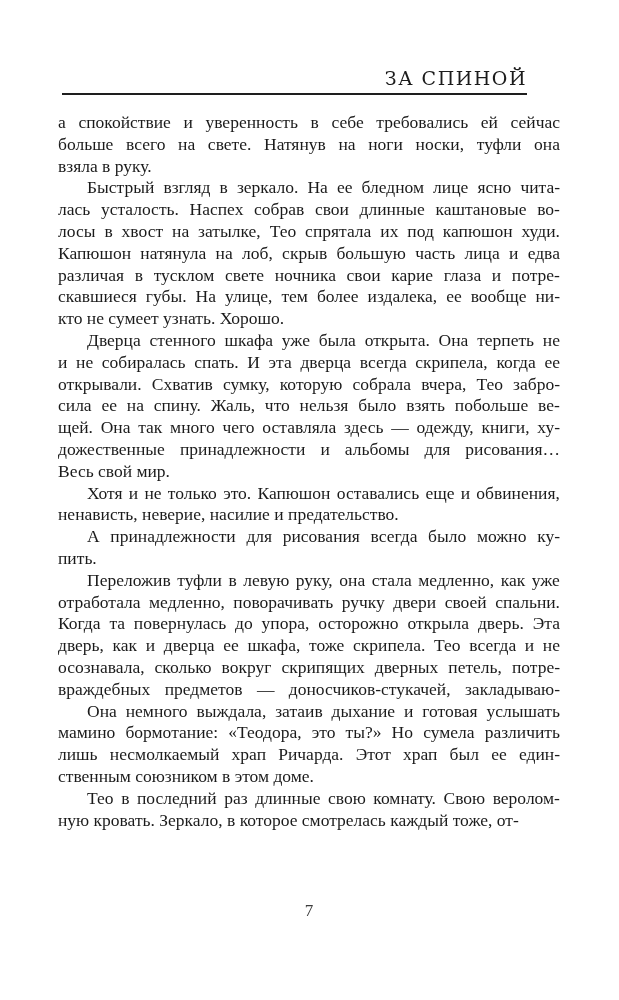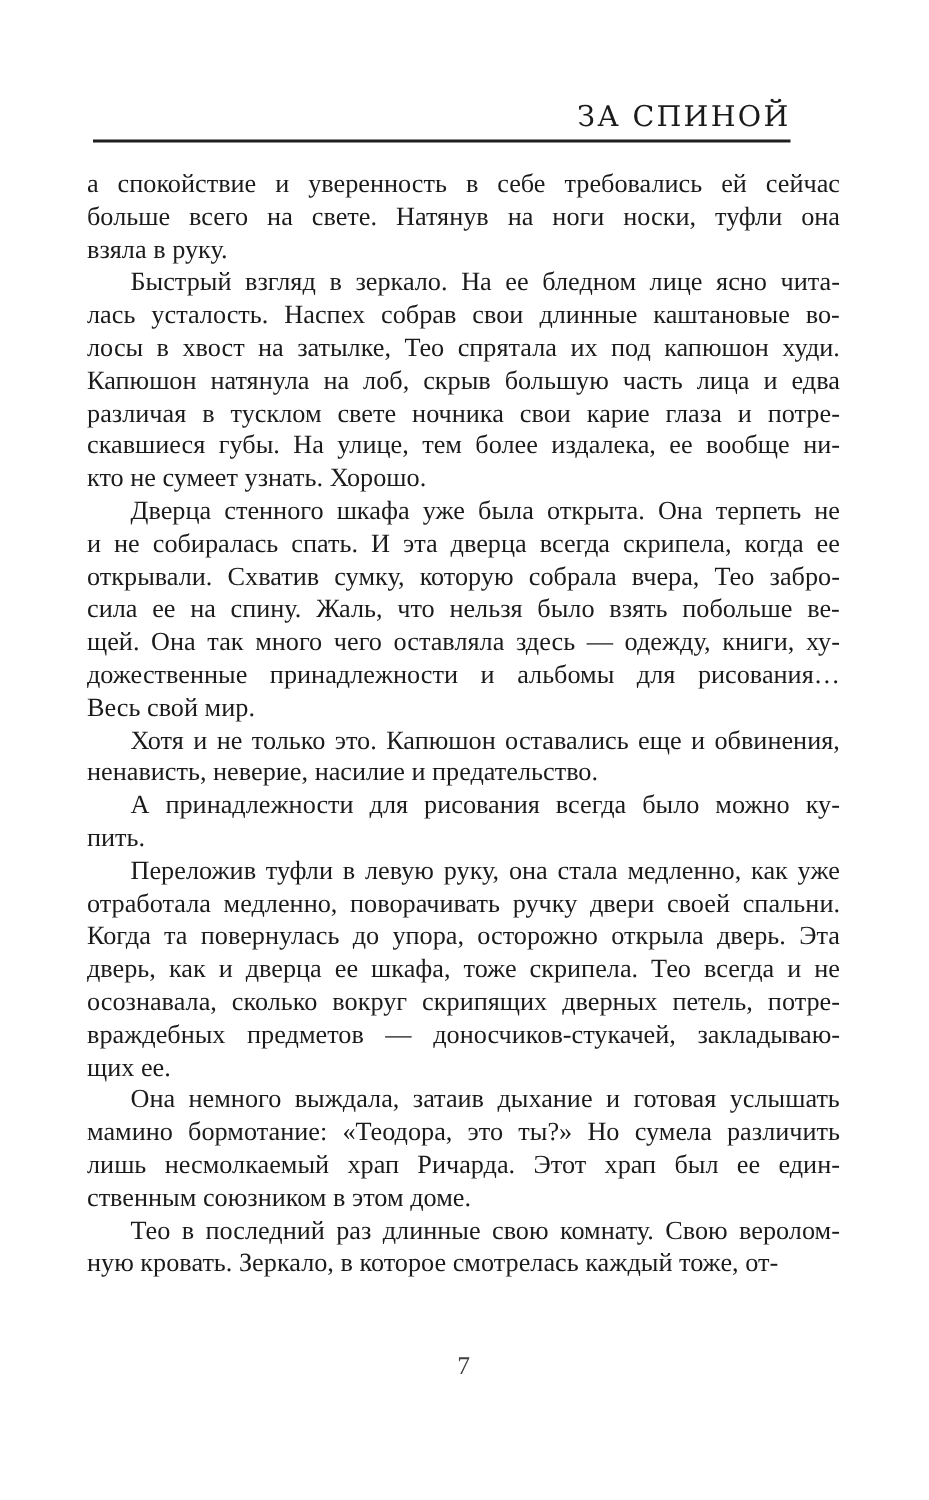--- a/index.html
+++ b/index.html
@@ -347,24 +347,20 @@
           <span>петель,</span>
           <span>потре-</span>
         </div>
         <div class="line">
           <span>враждебных</span>
           <span>предметов</span>
           <span>—</span>
           <span>доносчиков-стукачей,</span>
           <span>закладываю-</span>
         </div>
-        <div class="line last">
-          <span>щих</span>
-          <span>ее.</span>
-        </div>
       </div>
       <div class="para">
         <div class="line indent">
           <span>Она</span>
           <span>немного</span>
           <span>выждала,</span>
           <span>затаив</span>
           <span>дыхание</span>
           <span>и</span>
           <span>готовая</span>

